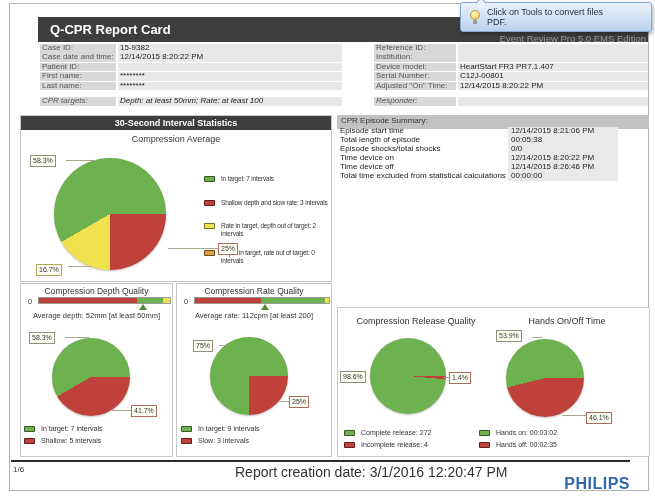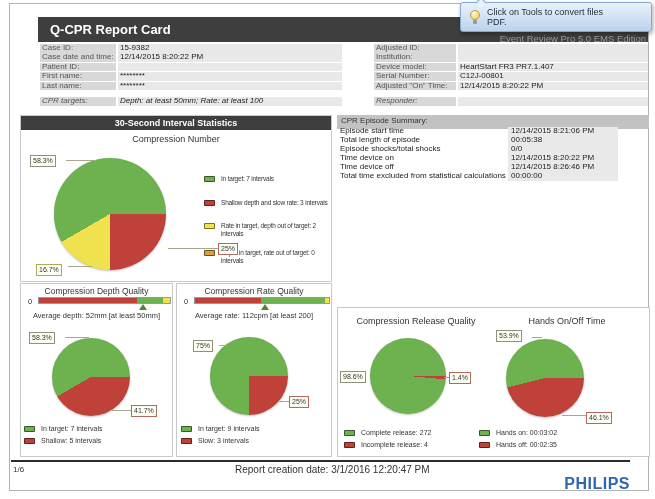--- a/index.html
+++ b/index.html
@@ -126,21 +126,21 @@
   #leg-rate-0{left:181px;top:425px;}
   #leg-rate-1{left:181px;top:437px;}
   #leg-rel-0{left:344px;top:429px;}
   #leg-rel-1{left:344px;top:441px;}
   #leg-hands-0{left:479px;top:429px;}
   #leg-hands-1{left:479px;top:441px;}
 
   
   #footer-line{position:absolute;left:11px;top:460px;width:619px;height:2px;background:#2b2b2b;}
   #page-num{position:absolute;left:13px;top:465px;font-size:8px;color:#333;}
-  #report-date{position:absolute;left:187px;top:464px;font-size:10px;color:#333;padding-left:48px;}
+  #report-date{position:absolute;left:187px;top:464px;font-size:14px;color:#333;padding-left:48px;}
   #philips{position:absolute;right:25px;top:463px;font-size:16px;font-weight:bold;
            color:#2e66b0;letter-spacing:0.5px;margin-top:12px;}
 </style>
 </head>
 <body>
 
 <div id="root">
   <div id="page-border"></div>
 
   <div id="title-bar">
@@ -182,21 +182,21 @@
       <div class="fvalue">********</div>
     </div>
     <div class="frow gap">
       <div class="flabel">CPR targets:</div>
       <div class="fvalue">Depth: at least 50mm; Rate: at least 100</div>
     </div>
   </div>
 
   <div class="fcol" id="fcol-right">
     <div class="frow">
-      <div class="flabel">Adjusted ID:</div>
+      <div class="flabel">Reference ID:</div>
       <div class="fvalue"></div>
     </div>
     <div class="frow">
       <div class="flabel">Institution:</div>
       <div class="fvalue"></div>
     </div>
     <div class="frow">
       <div class="flabel">Device model:</div>
       <div class="fvalue">HeartStart FR3 PR7.1.407</div>
     </div>
@@ -242,21 +242,21 @@
     <div class="srow">
       <div class="sl">Time device off</div>
       <div class="sv">12/14/2015 8:26:46 PM</div>
     </div>
     <div class="srow">
       <div class="sl">Total time excluded from statistical calculations</div>
       <div class="sv">00:00:00</div>
     </div>
   </div>
 
-  <div class="chart-title" id="t-main-pie">Compression Number</div>
+  <div class="chart-title" id="t-main-pie">Compression Average</div>
   <div class="chart-title" id="t-depth">Compression Depth Quality</div>
   <div class="chart-title" id="t-rate">Compression Rate Quality</div>
   <div class="chart-title" id="t-rel">Compression Release Quality</div>
   <div class="chart-title" id="t-hands">Hands On/Off Time</div>
 
   <div class="gauge-zero" id="gauge-depth-zero">0</div>
   <div class="gauge-bar" id="gauge-depth-bar" style="background: linear-gradient(to right, rgb(192, 65, 58) 0%, rgb(192, 65, 58) 75%, rgb(109, 178, 78) 75%, rgb(109, 178, 78) 95%, rgb(240, 225, 79) 95%, rgb(240, 225, 79) 100%);"></div>
   <div class="gauge-track" id="gauge-depth-track">
     <div class="gauge-marker" style="left: 79%;"></div>
   </div>

